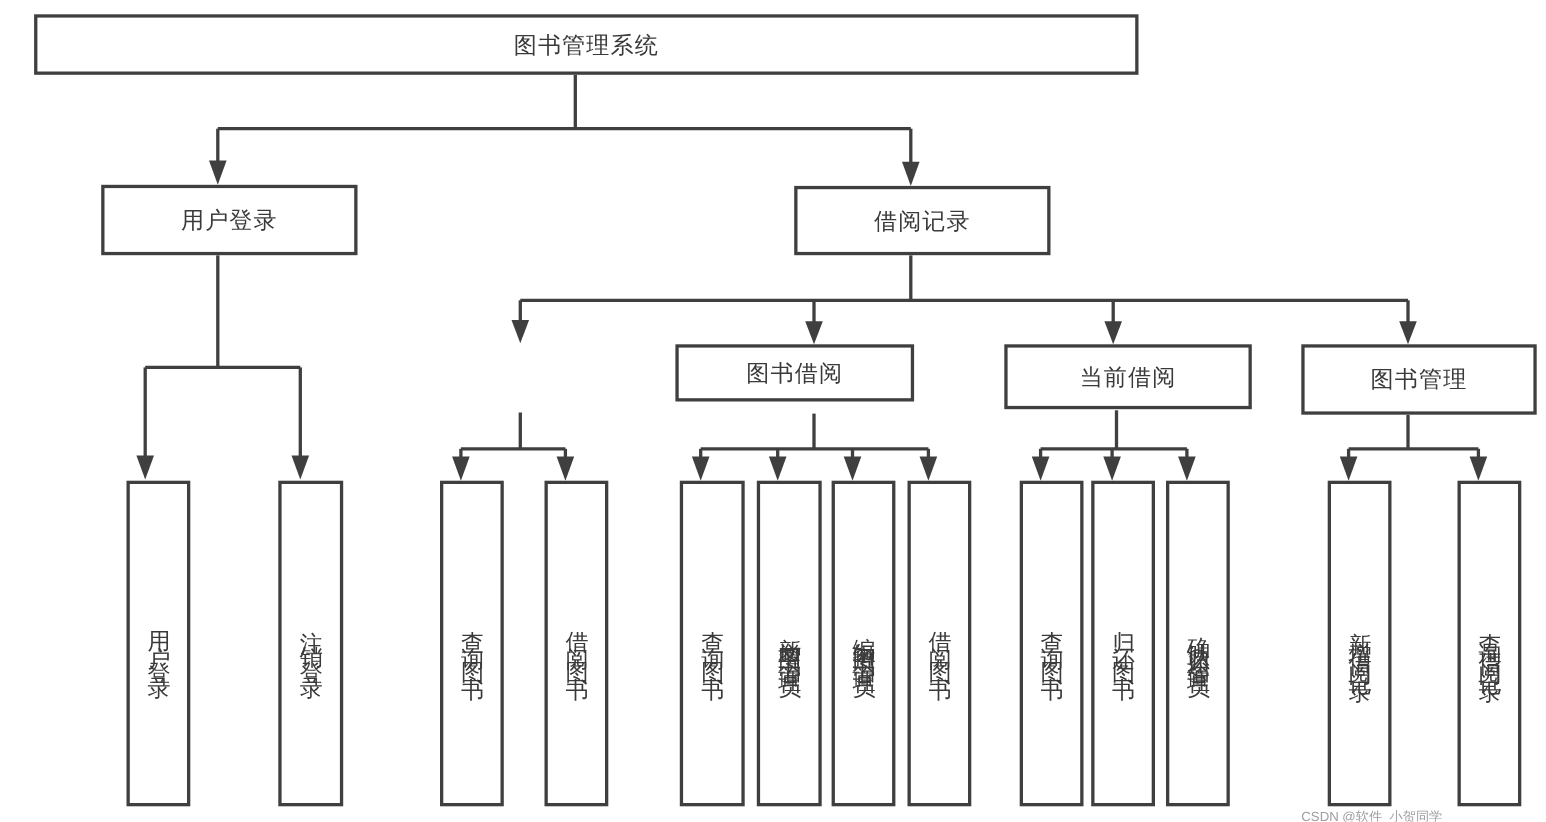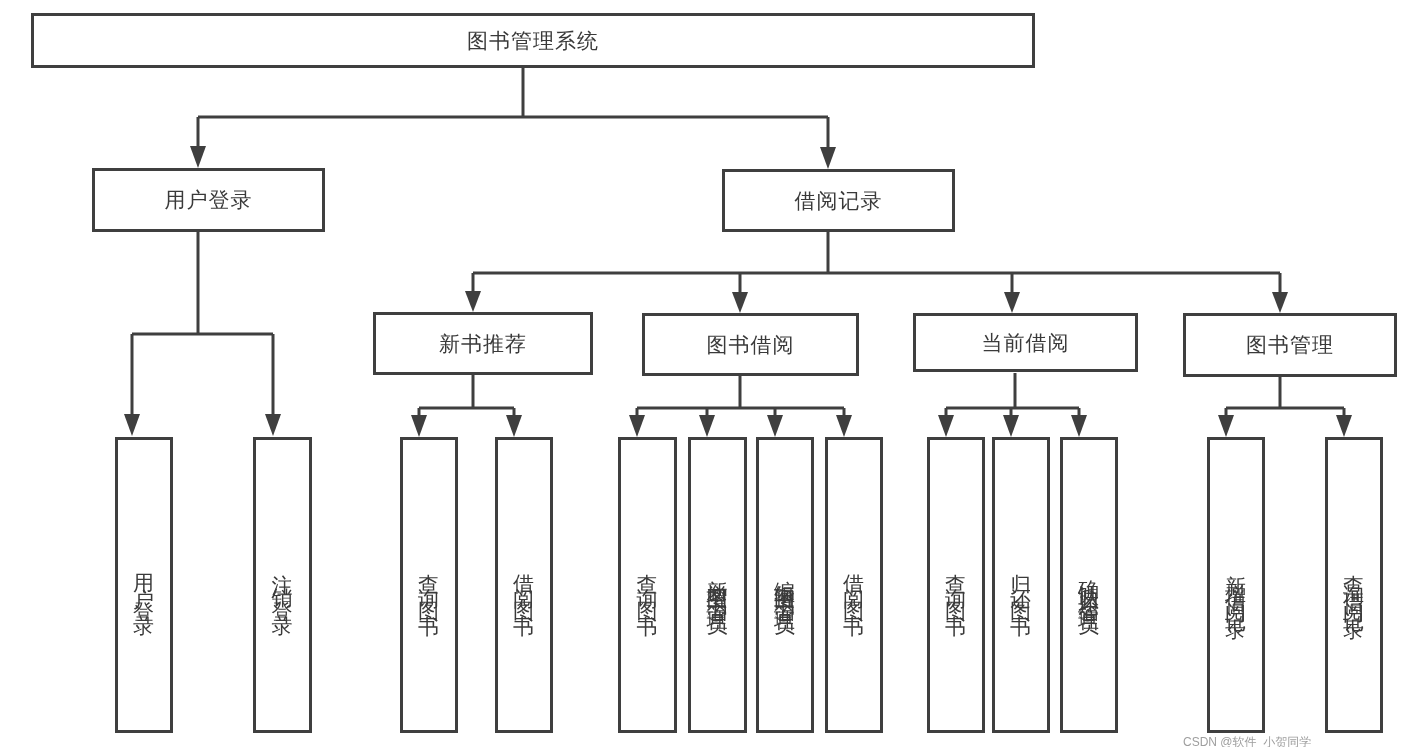--- a/index.html
+++ b/index.html
@@ -127,24 +127,21 @@
     <span class="label">图书管理系统</span>
   </div>
 
   <div class="node" style="left:82px;top:168px;width:233px;height:64px">
     <span class="label">用户登录</span>
   </div>
   <div class="node" style="left:712px;top:169px;width:233px;height:63px">
     <span class="label">借阅记录</span>
   </div>
 
-  <div class="node" style="left:363px;top:312px;width:220px;height:63px">
-    <span class="label">新书推荐</span>
-  </div>
-  <div class="node" style="left:632px;top:313px;width:217px;height:63px">
+  <div class="node" style="left:604px;top:313px;width:217px;height:52px">
     <span class="label">图书借阅</span>
   </div>
   <div class="node" style="left:903px;top:313px;width:225px;height:59px">
     <span class="label">当前借阅</span>
   </div>
   <div class="node" style="left:1173px;top:313px;width:214px;height:64px">
     <span class="label">图书管理</span>
   </div>
 
   <div class="node leaf" style="left:105px">

